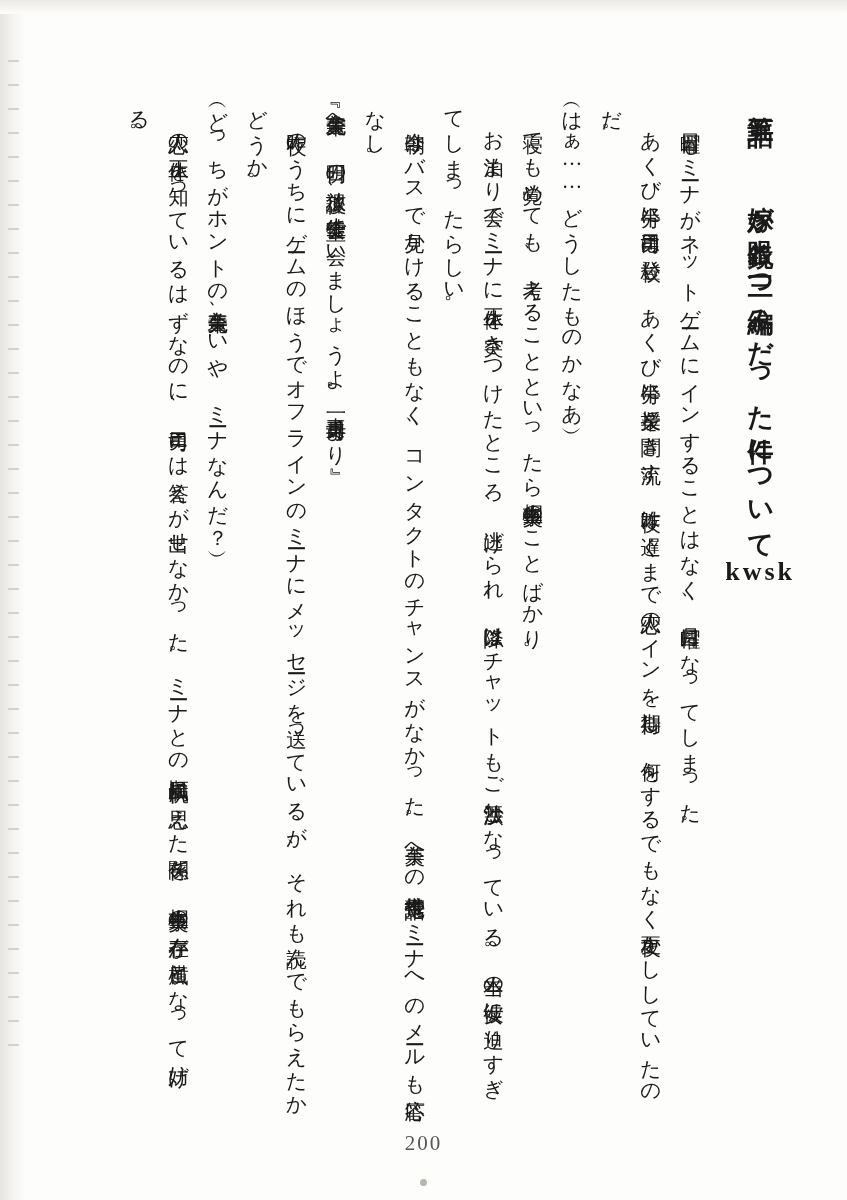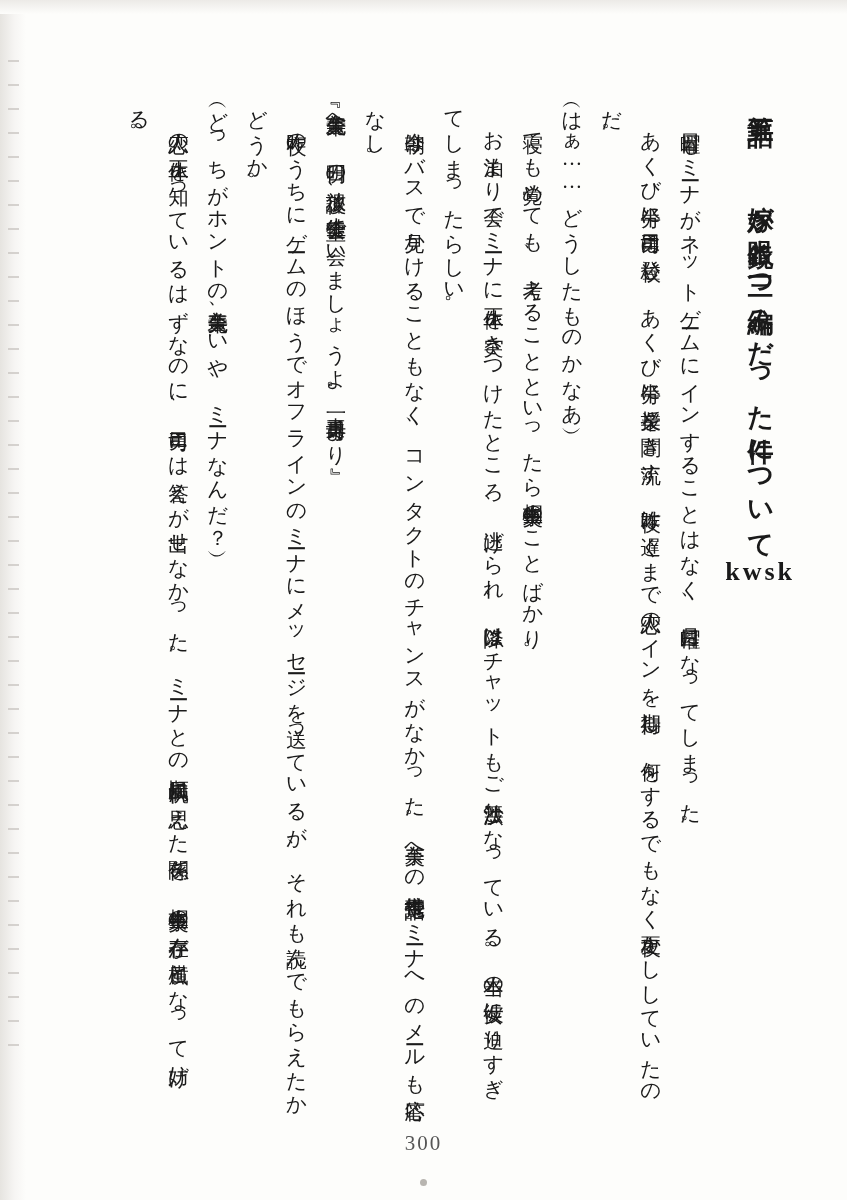--- a/index.html
+++ b/index.html
@@ -184,16 +184,16 @@
     <p class="para">寝ても覚めても、考えることといったら桐生美奈のことばかり。</p>
     <p class="para">お泊まり会でミーナに正体を突きつけたところ、逃げられ、以降はチャットもご無沙汰となっている。本当の彼女に迫りすぎてしまったらしい。</p>
     <p class="para">今朝はバスで見かけることもなく、コンタクトのチャンスがなかった。美奈への携帯電話やミーナへのメールも応答なし。</p>
     <p class="para noindent">『美奈先輩へ。明日の放課後、生徒会室で会いましょうよ。真一寺勇司より』</p>
     <p class="para">昨夜のうちにゲームのほうでオフラインのミーナにメッセージを送っているが、それも読んでもらえたかどうか。</p>
     <p class="para noindent">（どっちがホントの美奈先輩、いや、ミーナなんだ？）</p>
     <p class="para">恋人の正体を知っているはずなのに、勇司には答えが出せなかった。ミーナとの順風満帆に思えた関係を、桐生美奈の存在が横風となって妨げる。</p>
 
   </div>
 
-  <div class="page-number">300</div>
+  <div class="page-number">200</div>
   <div class="spine-dot"></div>
 
 </div>
 
 </body></html>

